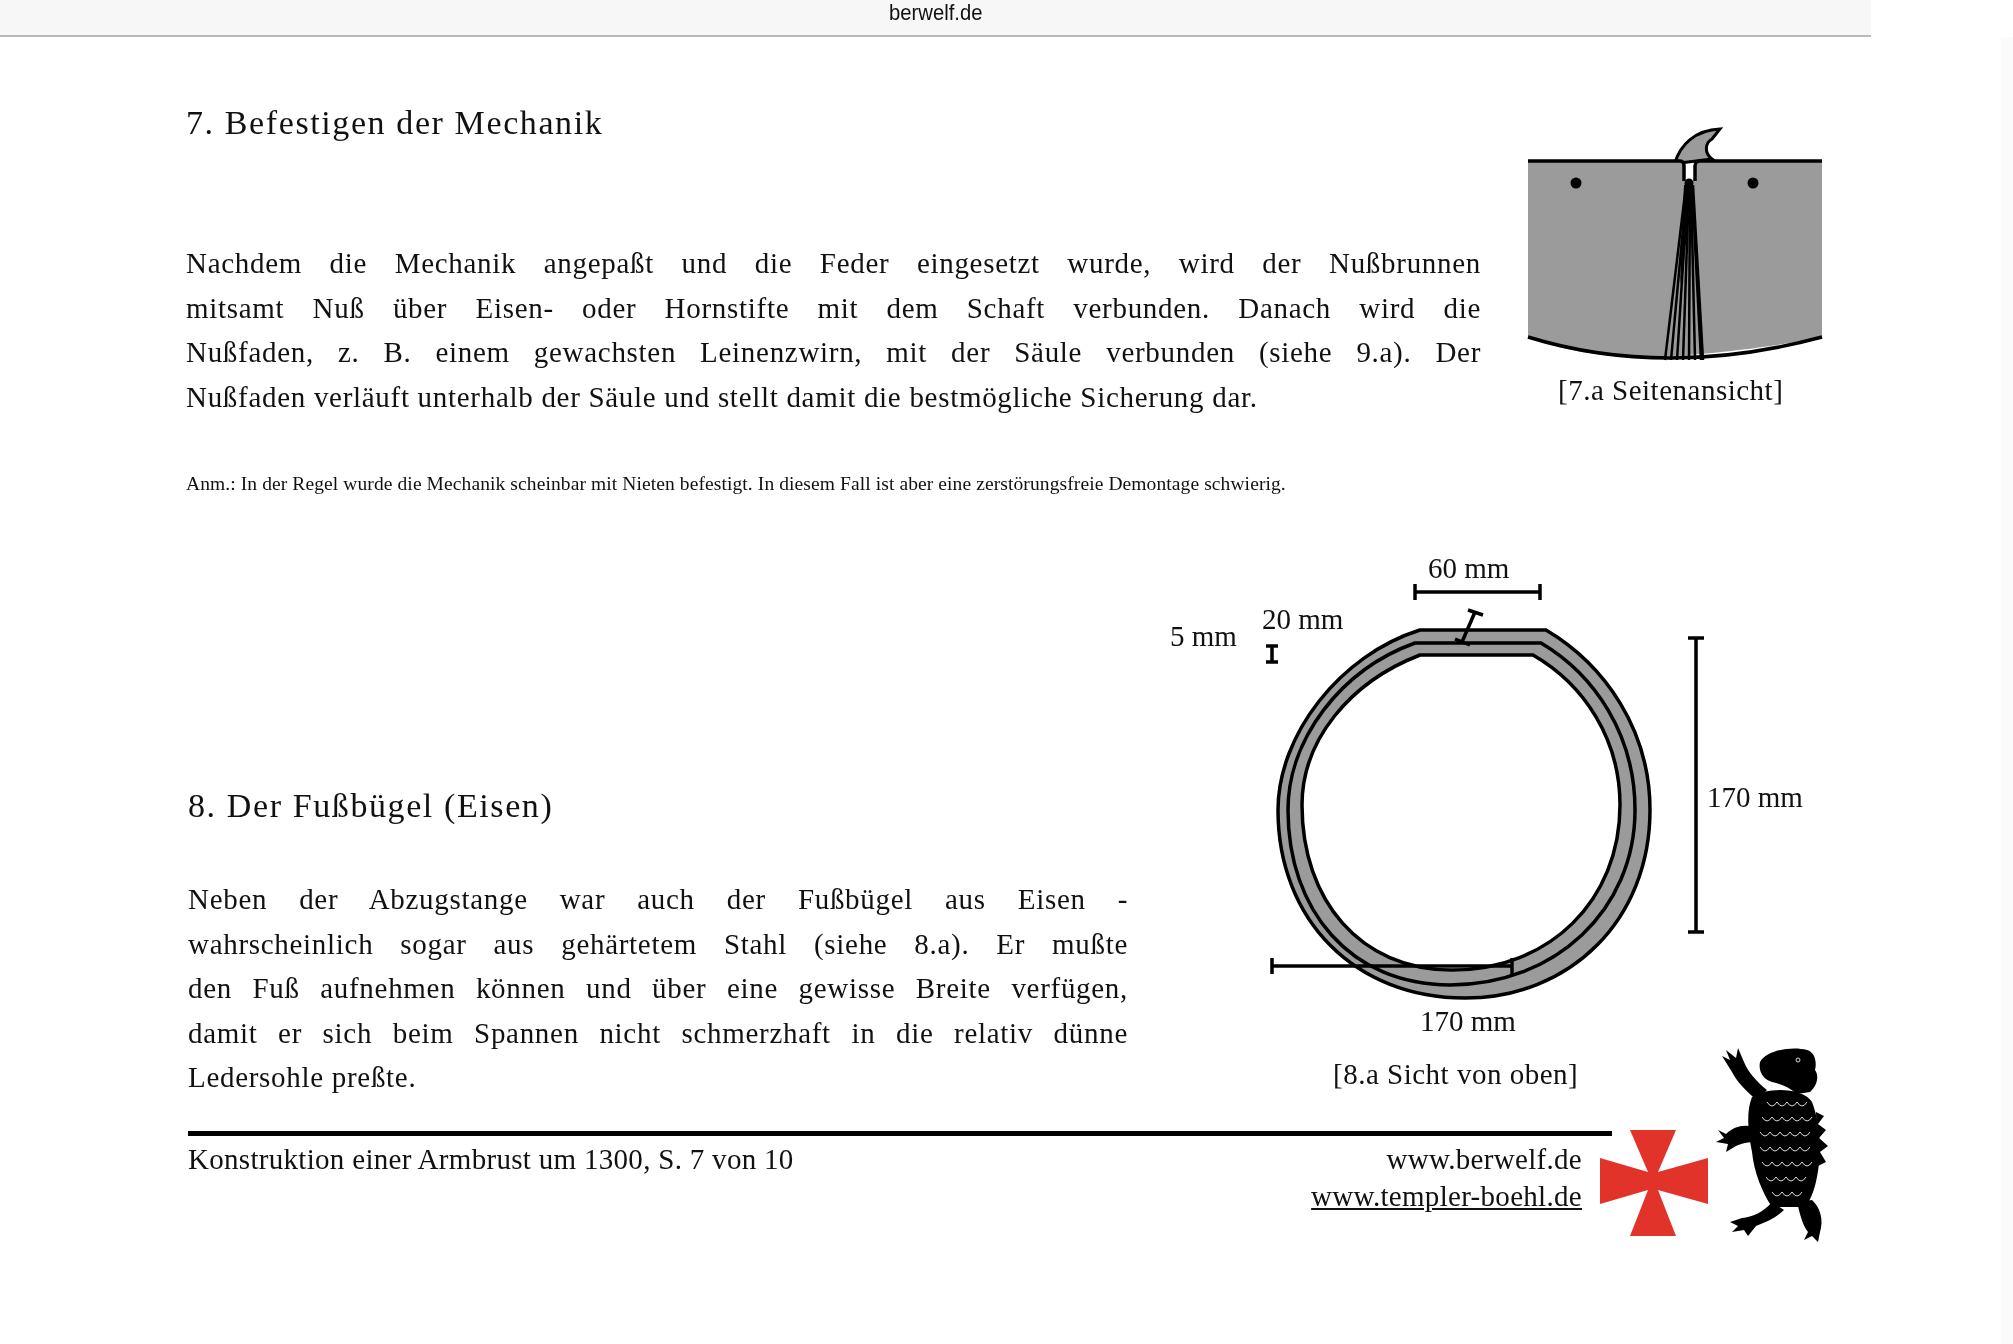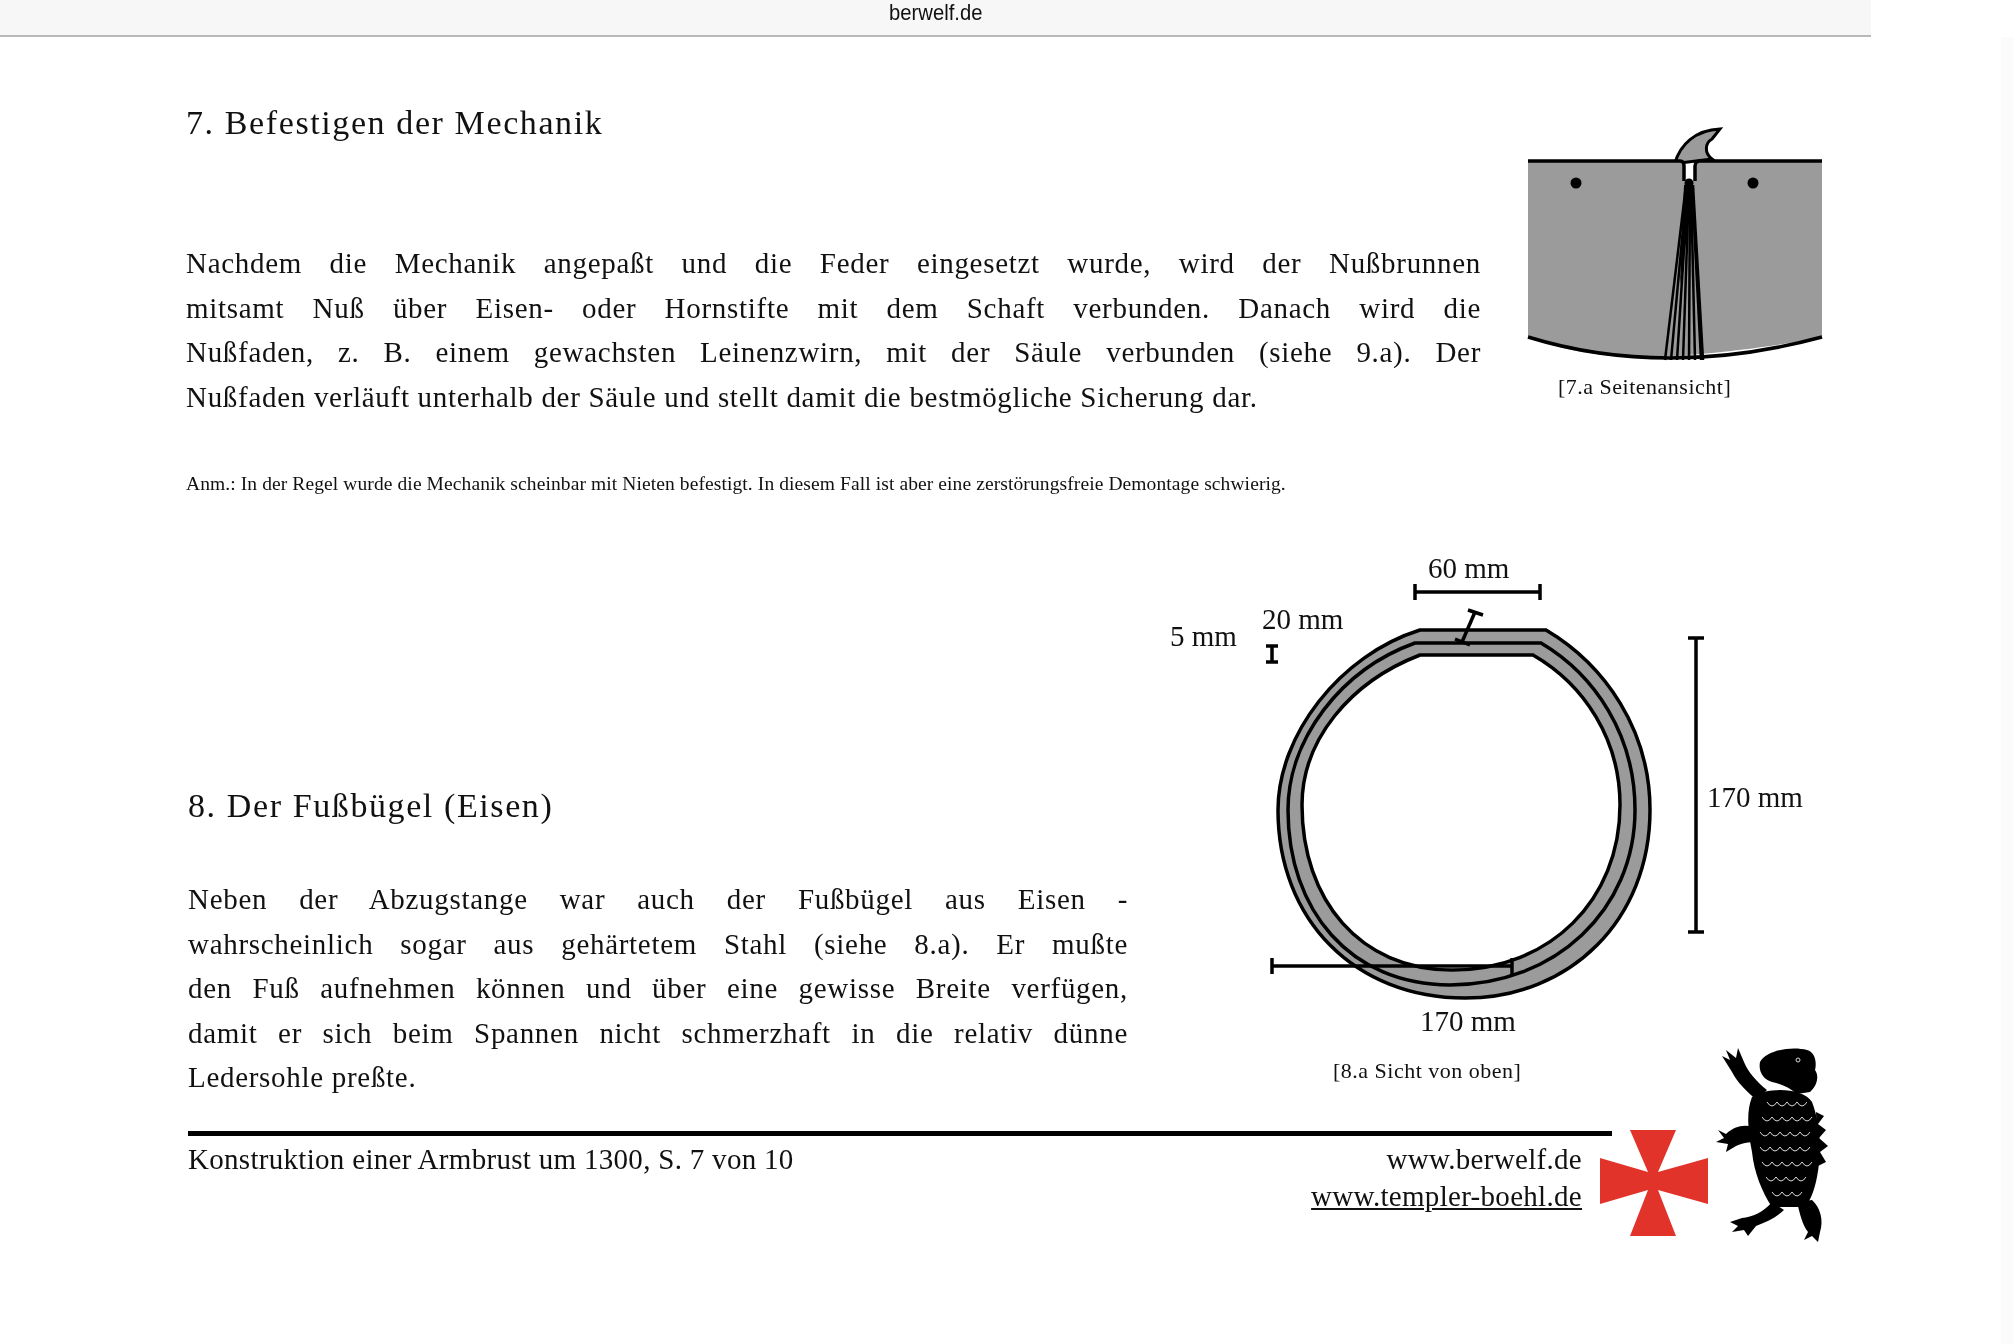--- a/index.html
+++ b/index.html
@@ -24,21 +24,21 @@
     background: #fbfbfb;
   }
   .abs { position: absolute; }
   .h2 { font-size: 34px; letter-spacing: 1.6px; white-space: nowrap; }
   .para {
     font-size: 29px; line-height: 44.5px; text-align: justify; letter-spacing: 0.7px;
   }
   .para span.line { display: block; text-align: justify; text-align-last: justify; white-space: nowrap; }
   .para span.line.last { text-align-last: left; }
   .note { font-size: 19.5px; white-space: nowrap; letter-spacing: 0.1px; }
-  .caption { font-size: 22px; white-space: nowrap; letter-spacing: 0.5px; }
+  .caption { font-size: 29px; white-space: nowrap; letter-spacing: 0.5px; }
   .dim { font-size: 29px; white-space: nowrap; }
   .footer-text { font-size: 29px; white-space: nowrap; letter-spacing: 0.3px; }
   .rule { position: absolute; background: #000; }
 </style>
 </head>
 <body>
 
 <div class="topbar">
   <span class="url">berwelf.de</span>
 </div>

